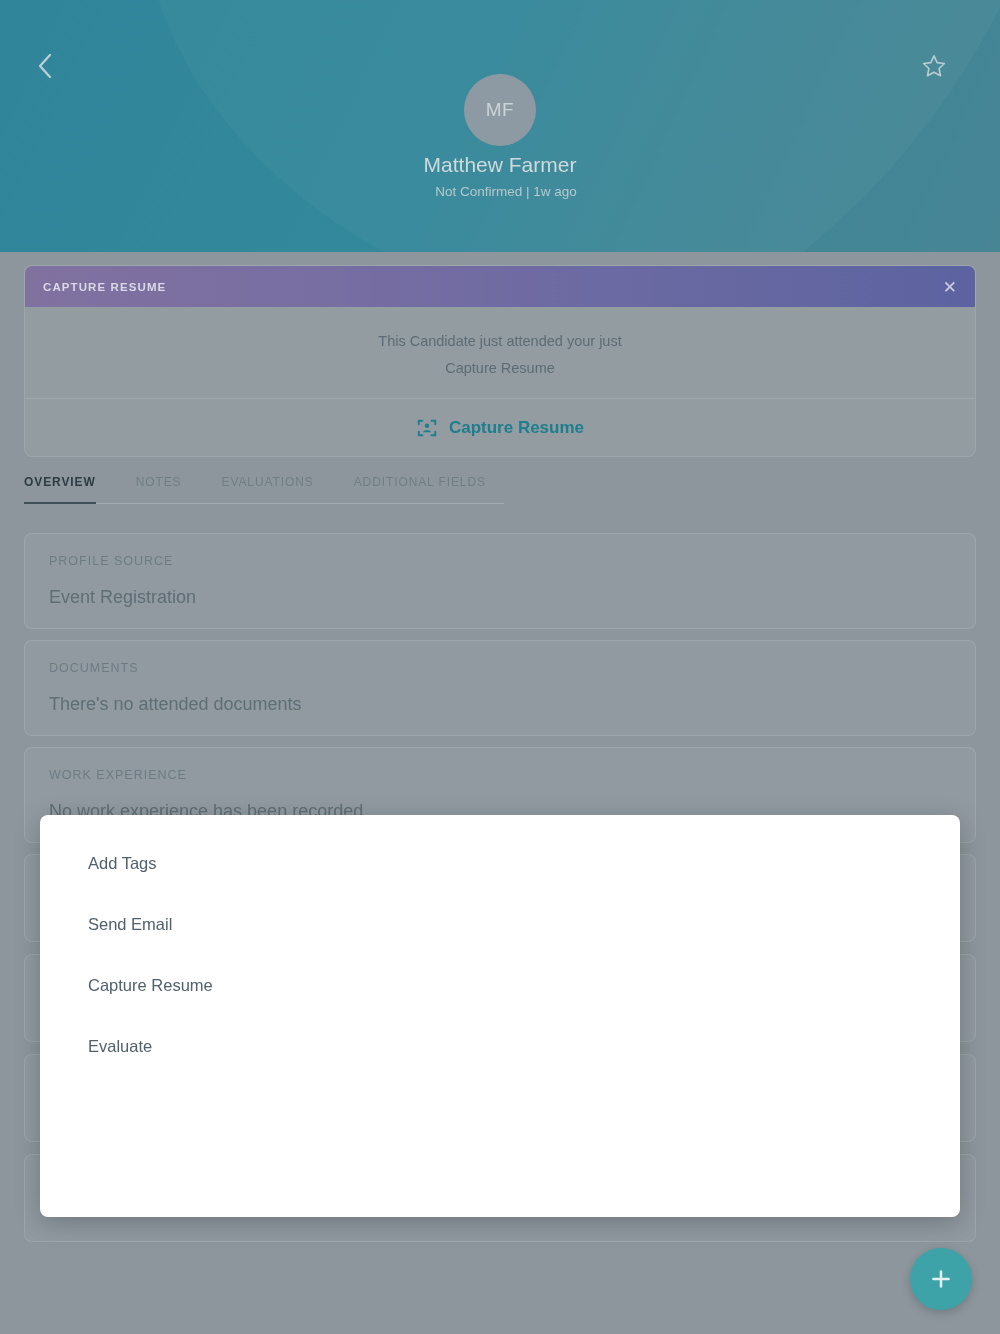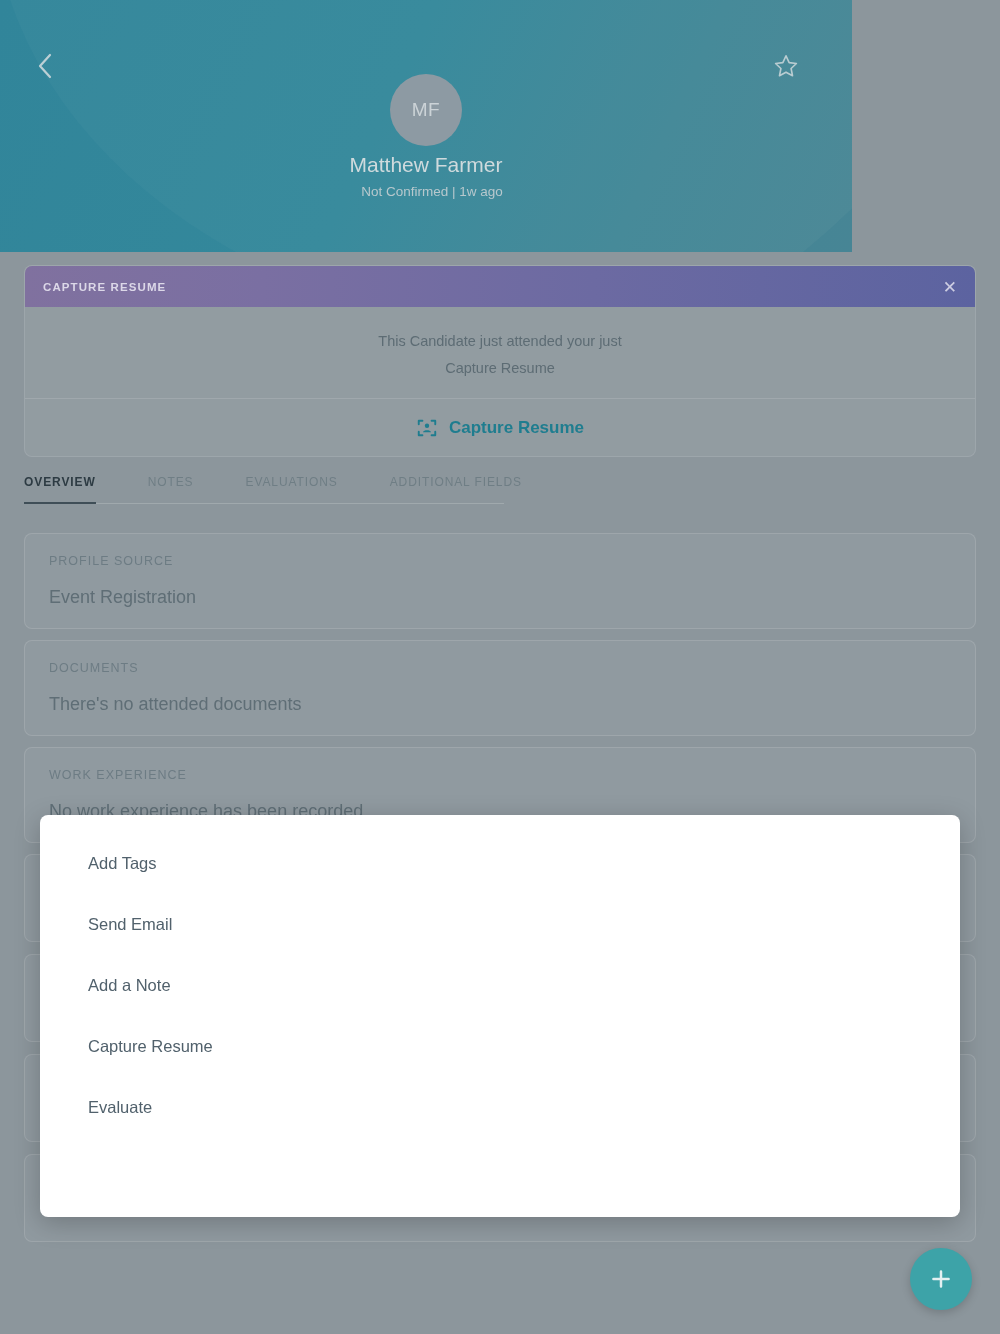--- a/index.html
+++ b/index.html
@@ -17,21 +17,21 @@
     width: 1000px;
     height: 1334px;
     background: #8c969c;
     overflow: hidden;
   }
 
   
   .header {
     position: absolute;
     top: 0; left: 0;
-    width: 852px;
+    width: 1000px;
     height: 252px;
     background: linear-gradient(115deg, #2a8197 0%, #2d8498 45%, #3b8394 75%, #428292 100%);
     overflow: hidden;
   }
   .header-swoosh {
     position: absolute;
     width: 1500px;
     height: 1500px;
     border-radius: 50%;
     left: -420px;
@@ -162,21 +162,21 @@
     font-weight: 700;
   }
 
   
   .tabs {
     position: absolute;
     left: 24px; top: 223px;
     width: 480px;
     display: flex;
     align-items: flex-end;
-    gap: 12px;
+    gap: 0;
     border-bottom: 1px solid rgba(255,255,255,0.18);
   }
   .tab {
     padding: 0 18px 14px 0;
     margin-right: 22px;
     font-size: 12px;
     letter-spacing: 0.9px;
     color: #6f7e85;
     cursor: pointer;
     position: relative;
@@ -338,23 +338,20 @@
   </div>
 
   <div class="sheet">
     <div class="sheet-item">
       <span>Add Tags</span>
     </div>
     <div class="sheet-item">
       <span>Send Email</span>
     </div>
     <div class="sheet-item">
-      <span>Add a Note</span>
-    </div>
-    <div class="sheet-item">
       <span>Capture Resume</span>
     </div>
     <div class="sheet-item">
       <span>Evaluate</span>
     </div>
   </div>
 
   <div class="fab">
     <svg width="26" height="26" viewBox="0 0 24 24">
       <path d="M12 5 V19 M5 12 H19" stroke="#e4f0f1" stroke-width="2.3" stroke-linecap="round"></path>

